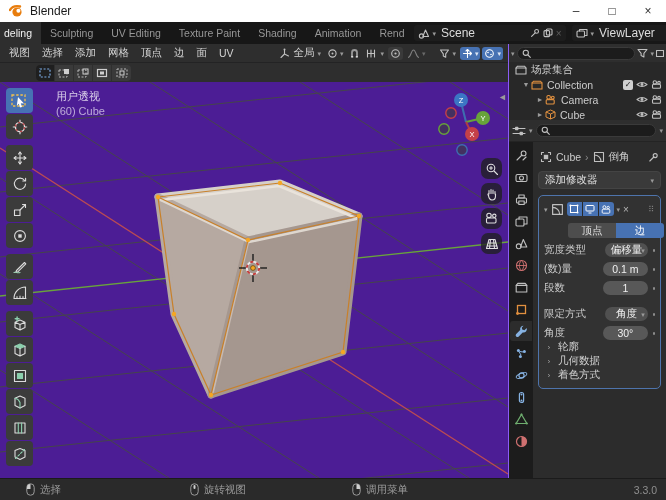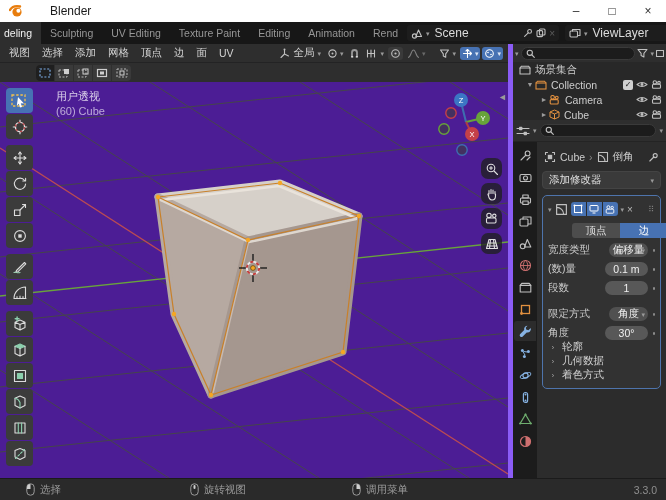--- a/index.html
+++ b/index.html
@@ -3,39 +3,39 @@
 <meta charset="utf-8">
 <style>
   * { margin:0; padding:0; box-sizing:border-box; }
   html,body { width:666px; height:500px; overflow:hidden; }
   body { font-family:"Liberation Sans","DejaVu Sans",sans-serif; background:#111; position:relative; font-size:10.5px; color:#d0d0d0; -webkit-font-smoothing:antialiased; }
   svg { display:block; }
   .ic { stroke:#c0c0c0; fill:none; stroke-width:1.1; stroke-linecap:round; stroke-linejoin:round; }
 
   
   .titlebar { height:22px; background:#ffffff; display:flex; align-items:center; padding-left:9px; gap:7px; }
-  .titlebar .title { font-size:12px; color:#1a1a1a;margin-left:20px; }
+  .titlebar .title { font-size:12px; color:#1a1a1a; }
   .win-btns { margin-left:auto; display:flex; height:100%; }
   .win-btn { width:36px; display:flex; align-items:center; justify-content:center; font-size:12px; color:#333; }
 
   
   .topbar { height:22px; background:#171717; display:flex; align-items:stretch; }
   .tabs { display:flex; }
   .tab { padding:0 9px; display:flex; align-items:center; color:#979797; font-size:10.5px; white-space:nowrap; }
   .tab.active { background:#2e2e2e; color:#f2f2f2; padding-left:4px; }
   .topbar-right { margin-left:auto; display:flex; align-items:center; gap:6px; padding-right:10px; }
   .id-widget { background:#1d1d1d; border-radius:3px; height:16px; display:flex; align-items:center; padding:0 4px; gap:3px; }
   .id-widget .lbl { color:#dcdcdc; font-size:12px; padding:0 2px; white-space:nowrap; }
   .dim-x { color:#5c5c5c; font-size:10px; }
   .chev { color:#9a9a9a; font-size:7px; line-height:1; }
 
   
   .main { display:flex; height:434px; }
   .left-col { width:508px; display:flex; flex-direction:column; }
-  .right-col { width:158px; display:flex; flex-direction:column; border-left:5px solid #8b5cf6; }
+  .right-col { width:158px; display:flex; flex-direction:column; border-left:1px solid #8b5cf6; }
 
   
   .vp-header { height:18px; background:#2e2e2e; display:flex; align-items:center; padding:0 3px; color:#d5d5d5; }
   .menu-item { padding:0 6px; white-space:nowrap; }
   .hdr-right { margin-left:auto; display:flex; align-items:center; gap:2px; padding-right:2px; }
   .hbtn { display:flex; align-items:center; gap:2px; padding:1px 2px; border-radius:3px; }
   .hbtn.blue { background:#4772b3; }
   .orient { background:#2e2e2e; display:flex; align-items:center; gap:3px; padding:0 2px; }
 
   
@@ -117,21 +117,21 @@
     <div class="win-btn">×</div>
   </div>
 </div>
 
 <div class="topbar">
   <div class="tabs">
     <div class="tab active">deling</div>
     <div class="tab">Sculpting</div>
     <div class="tab">UV Editing</div>
     <div class="tab">Texture Paint</div>
-    <div class="tab">Editing</div>
+    <div class="tab">Shading</div>
     <div class="tab">Animation</div>
     <div class="tab">Rend</div>
   </div>
   <div class="topbar-right">
     <div class="id-widget" style="width:152px;">
       <svg width="12" height="11" viewBox="0 0 12 11">
         <circle cx="3.5" cy="8" r="2.1" class="ic"></circle>
           <path d="M7.5,2 L10.5,8.5 H4.8 Z" class="ic"></path>
       </svg>
       <span class="chev">▾</span>

